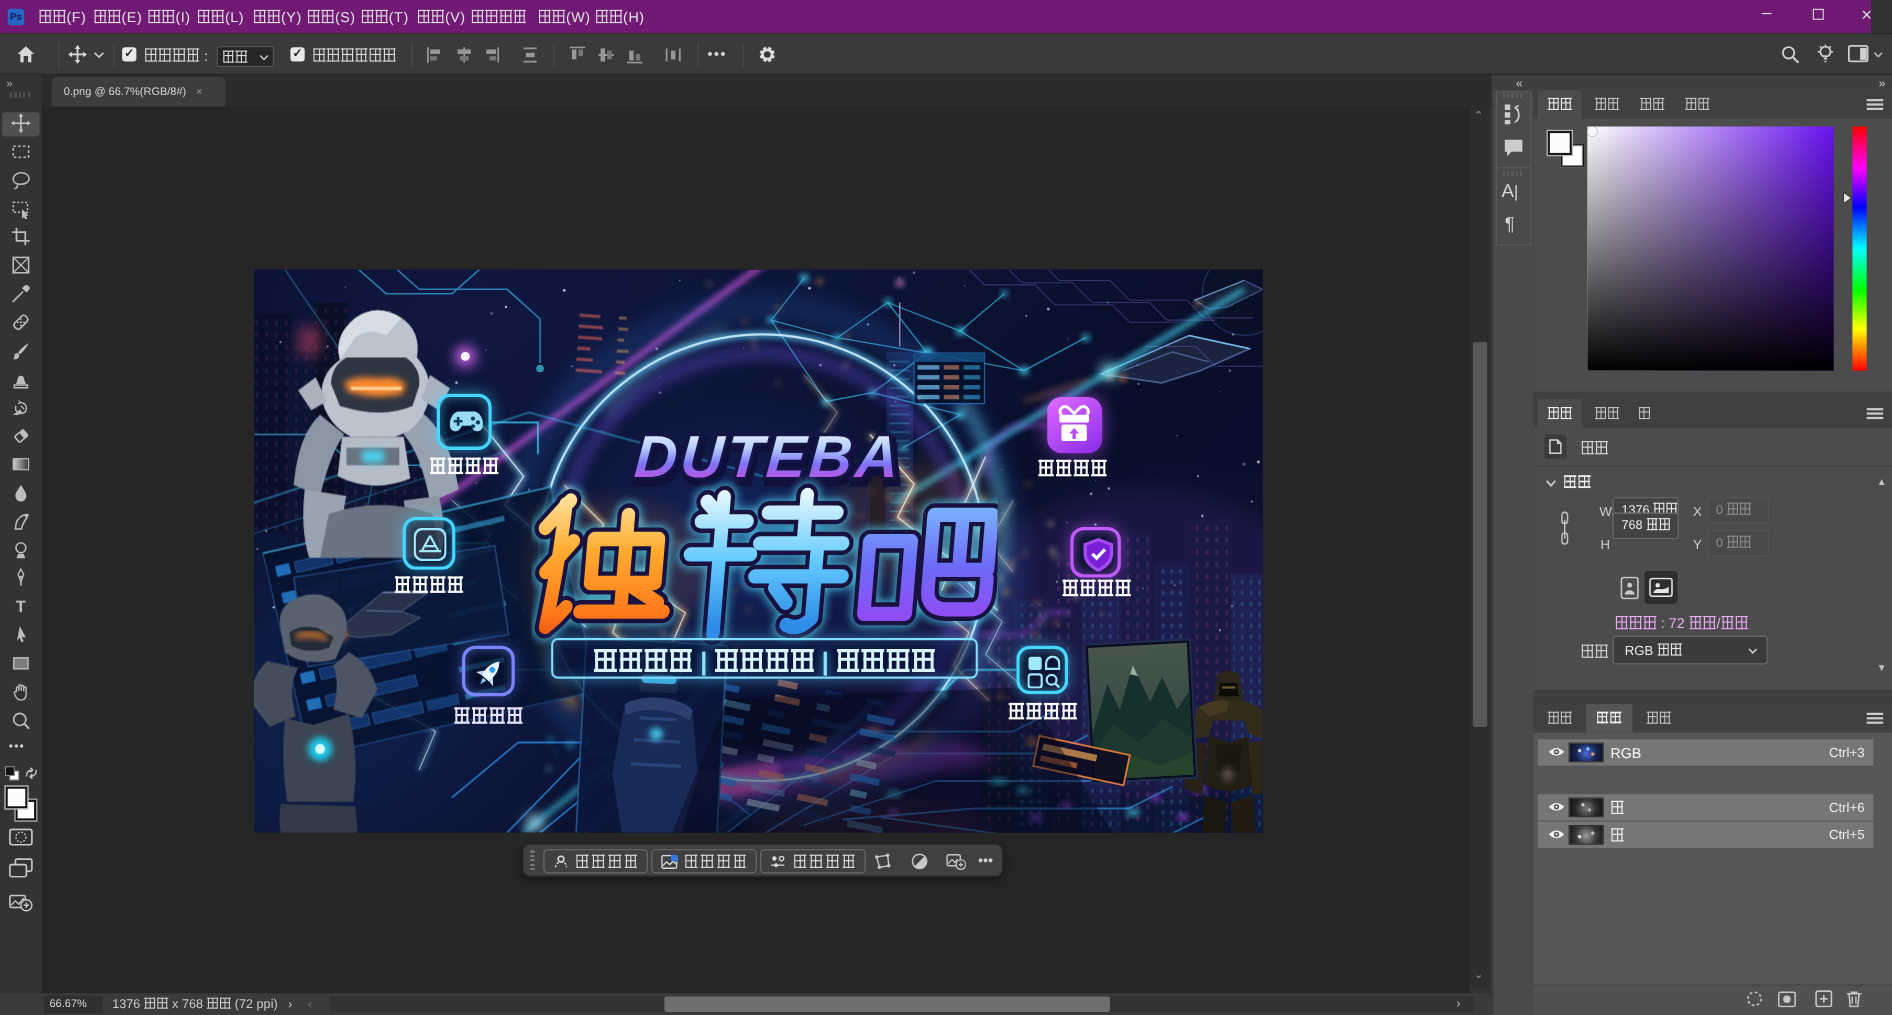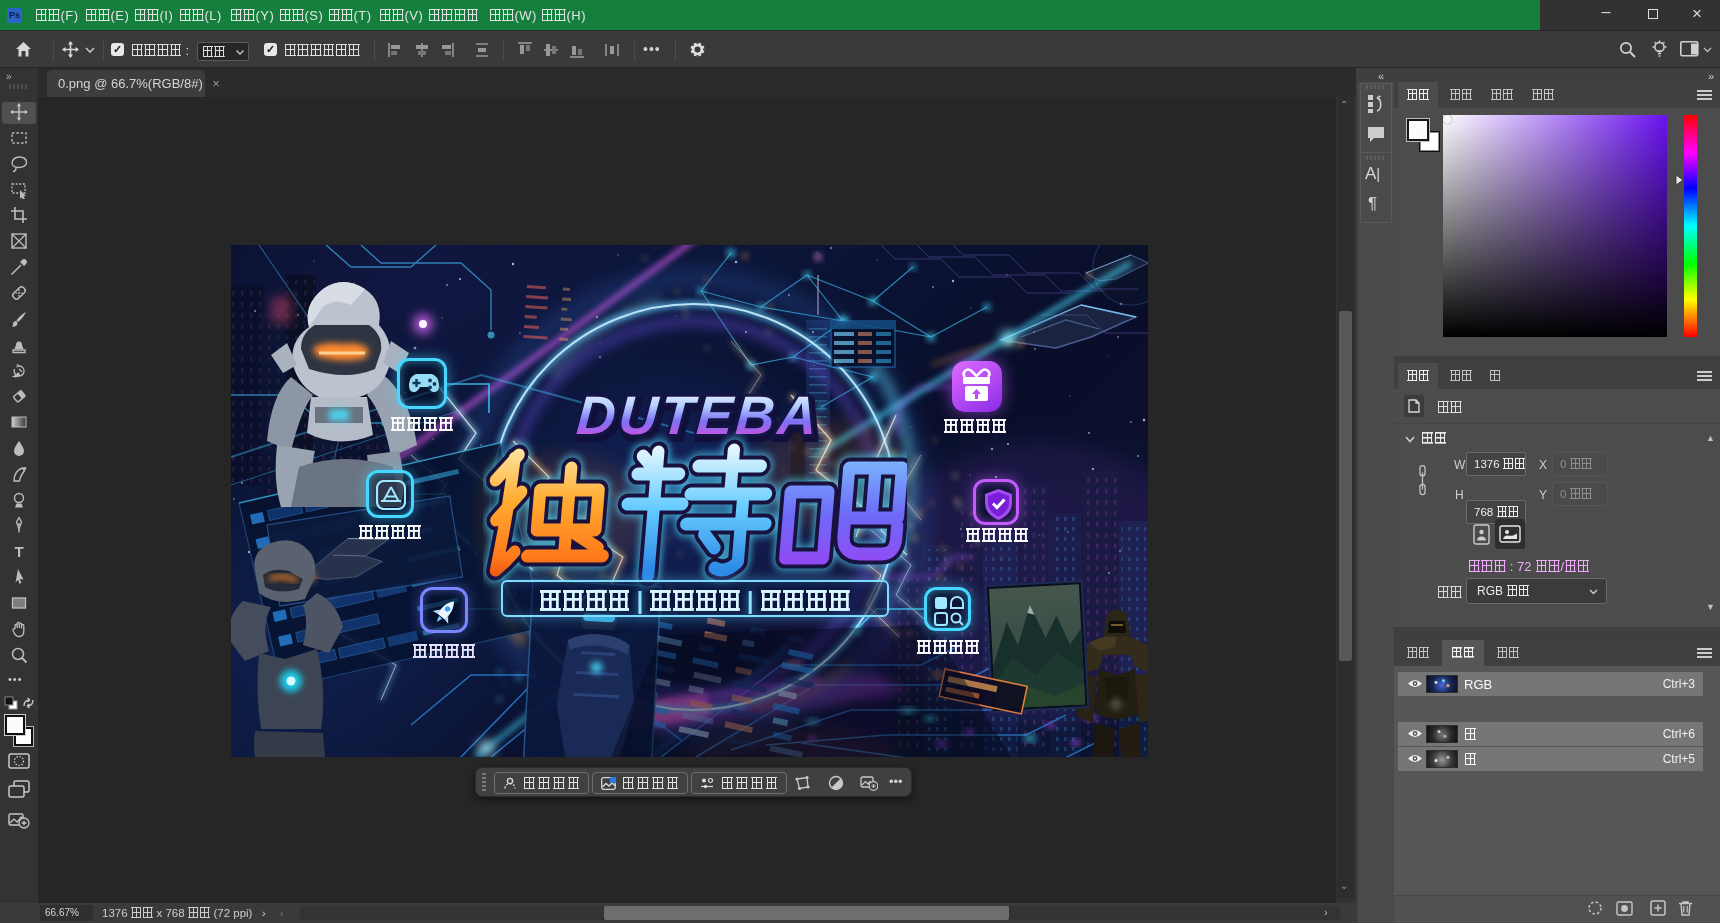--- a/index.html
+++ b/index.html
@@ -15,34 +15,34 @@
 linear-gradient(currentColor,currentColor) 50% 56%/10% 88% no-repeat;}
 .cb{display:inline-block;width:.9em;height:.92em;margin:0 .05em;vertical-align:-.08em;
 background:
 linear-gradient(currentColor,currentColor) 50% 0/100% 14% no-repeat,
 linear-gradient(currentColor,currentColor) 50% 46%/84% 13% no-repeat,
 linear-gradient(currentColor,currentColor) 50% 100%/100% 14% no-repeat,
 linear-gradient(currentColor,currentColor) 8% 50%/13% 96% no-repeat,
 linear-gradient(currentColor,currentColor) 92% 50%/13% 96% no-repeat,
 linear-gradient(currentColor,currentColor) 50% 56%/13% 88% no-repeat;}
 
-#menubar{position:absolute;left:0;top:0;width:1540px;height:30px;background:#15803d}
+#menubar{position:absolute;left:0;top:0;width:1701px;height:30px;background:#701a75}
 #menubar .mi{position:absolute;top:8px;font-size:13px;color:#e3e3e3;letter-spacing:.5px}
 #pslogo{position:absolute;left:7px;top:8px;width:15px;height:15px;border-radius:3px;background:#2b65c7;color:#0b1f52;font-size:9px;font-weight:bold;text-align:center;line-height:15px}
 .winbtn{position:absolute;top:0;width:34px;height:29px;color:#dcdcdc;text-align:center;line-height:28px;font-size:15px}
 
 #optbar{position:absolute;left:0;top:30px;width:1720px;height:38px;background:#3a3a3a;border-top:1px solid #2a2a2a;border-bottom:1px solid #262626}
 .vsep{position:absolute;top:8px;width:1px;height:22px;background:#4c4c4c}
 .chk{position:absolute;width:13px;height:13px;background:#e8e8e8;border-radius:3px;color:#222;font-size:11px;line-height:13px;text-align:center;font-weight:bold}
 .obtxt{position:absolute;font-size:13px;color:#dedede}
 #layersel{position:absolute;left:197px;top:11px;width:52px;height:19px;background:#262626;border:1px solid #5a5a5a;border-radius:2px;color:#dcdcdc;font-size:12px;padding:2px 4px}
 .aicon{position:absolute;top:11px;width:16px;height:16px;opacity:.75}
 
 #tabbar{position:absolute;left:38px;top:68px;width:1318px;height:29px;background:#2b2b2b}
-#doctab{position:absolute;left:9px;top:2px;width:158px;height:27px;background:#3d3d3d;border-radius:5px 5px 0 0;color:#d4d4d4;font-size:13px;line-height:27px;padding-left:11px;white-space:nowrap}
+#doctab{position:absolute;left:9px;top:2px;width:158px;height:27px;background:#3d3d3d;border-radius:5px 5px 0 0;color:#d4d4d4;font-size:10px;line-height:27px;padding-left:11px;white-space:nowrap}
 
 #toolbar{position:absolute;left:0;top:68px;width:38px;height:855px;background:#333333}
 .tool{position:absolute;left:10px;width:18px;height:18px;opacity:.85}
 
 #canvas{position:absolute;left:38px;top:97px;width:1298px;height:806px;background:#262626;overflow:hidden}
 
 #statusbar{position:absolute;left:0;top:903px;width:1356px;height:20px;background:#3a3a3a;color:#cfcfcf;font-size:11px}
 
 #dock{position:absolute;left:1356px;top:68px;width:364px;height:855px;background:#3f3f3f}
 #strip{position:absolute;left:2px;top:14px;width:36px;height:841px;background:#4a4a4a}
@@ -1181,21 +1181,21 @@
           <path d="M1 1 L5 5.5 L9 1" stroke="#cfcfcf" stroke-width="1.5" fill="none"></path>
         </svg>
     <div class="plabel" style="left:27px;top:68px;font-size:13px;color:#ececec;font-weight:bold"><i class="cb"></i><i class="cb"></i></div>
 
     <div class="plabel" style="left:60px;top:95px;color:#cfcfcf">W</div>
     <div class="inbox" style="left:72px;top:89px;width:60px;font-size:11.5px">1376 <i class="c"></i><i class="c"></i></div>
     <div class="plabel" style="left:145px;top:95px;color:#cfcfcf">X</div>
     <div class="inbox dis" style="left:158px;top:89px;width:56px;font-size:11.5px">0 <i class="c"></i><i class="c"></i></div>
 
     <div class="plabel" style="left:61px;top:125px;color:#cfcfcf">H</div>
-    <div class="inbox" style="left:72px;top:137px;width:60px;font-size:11.5px">768 <i class="c"></i><i class="c"></i></div>
+    <div class="inbox" style="left:72px;top:103px;width:60px;font-size:11.5px">768 <i class="c"></i><i class="c"></i></div>
     <div class="plabel" style="left:145px;top:125px;color:#cfcfcf">Y</div>
     <div class="inbox dis" style="left:158px;top:119px;width:56px;font-size:11.5px">0 <i class="c"></i><i class="c"></i></div>
 
     <svg class="abs" style="left:24px;top:101px" width="9" height="34" viewBox="0 0 10 40">
           <rect x="2" y="2" width="6" height="12" rx="3" fill="none" stroke="#c4c4c4" stroke-width="1.5"></rect>
           <rect x="2" y="24" width="6" height="12" rx="3" fill="none" stroke="#c4c4c4" stroke-width="1.5"></rect>
           <path d="M5 10 V30" stroke="#c4c4c4" stroke-width="1.5"></path>
         </svg>
 
     <svg class="abs" style="left:79px;top:161px" width="17" height="21" viewBox="0 0 17 21">

